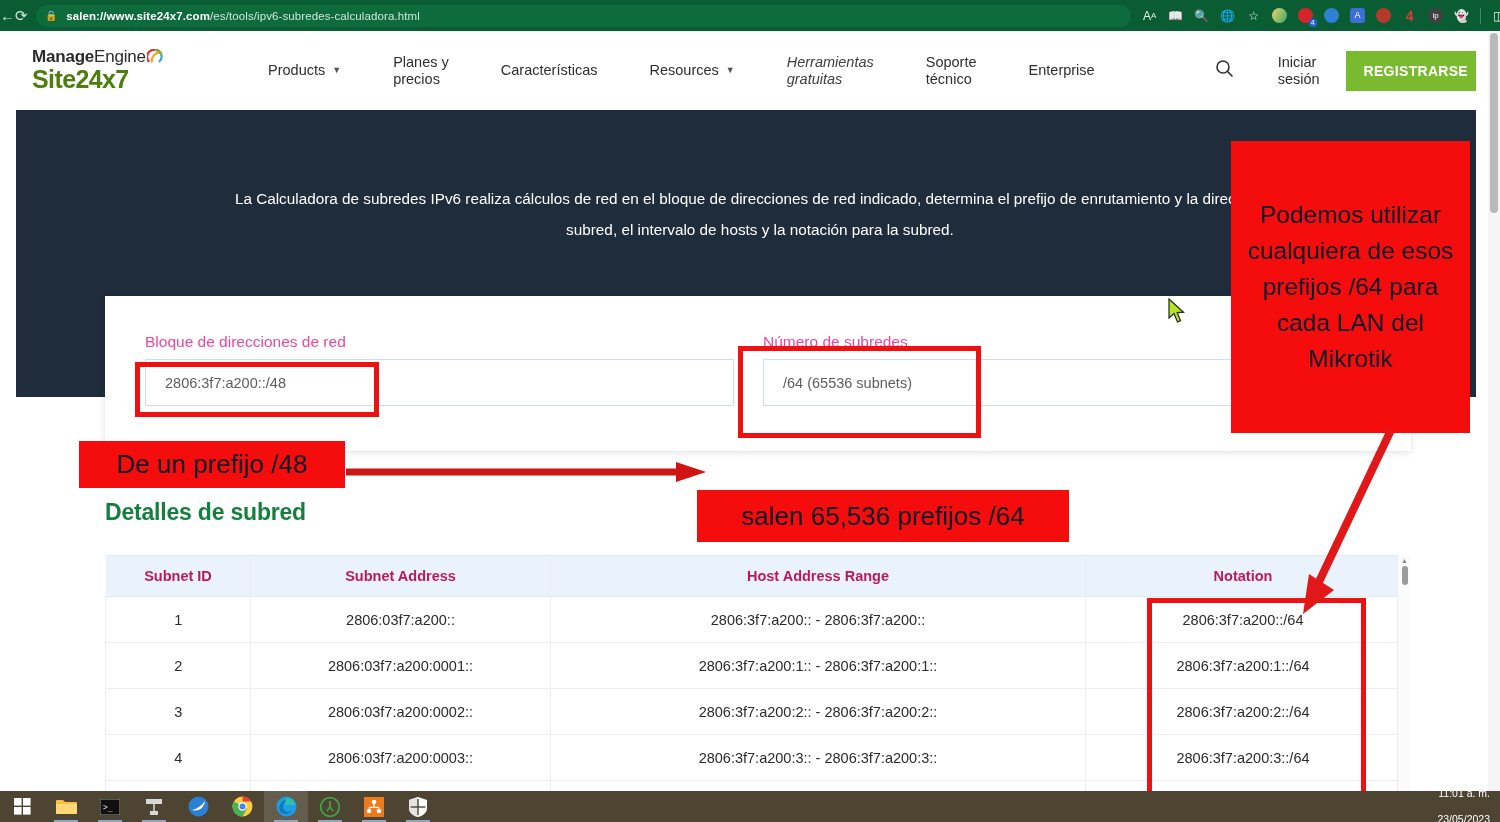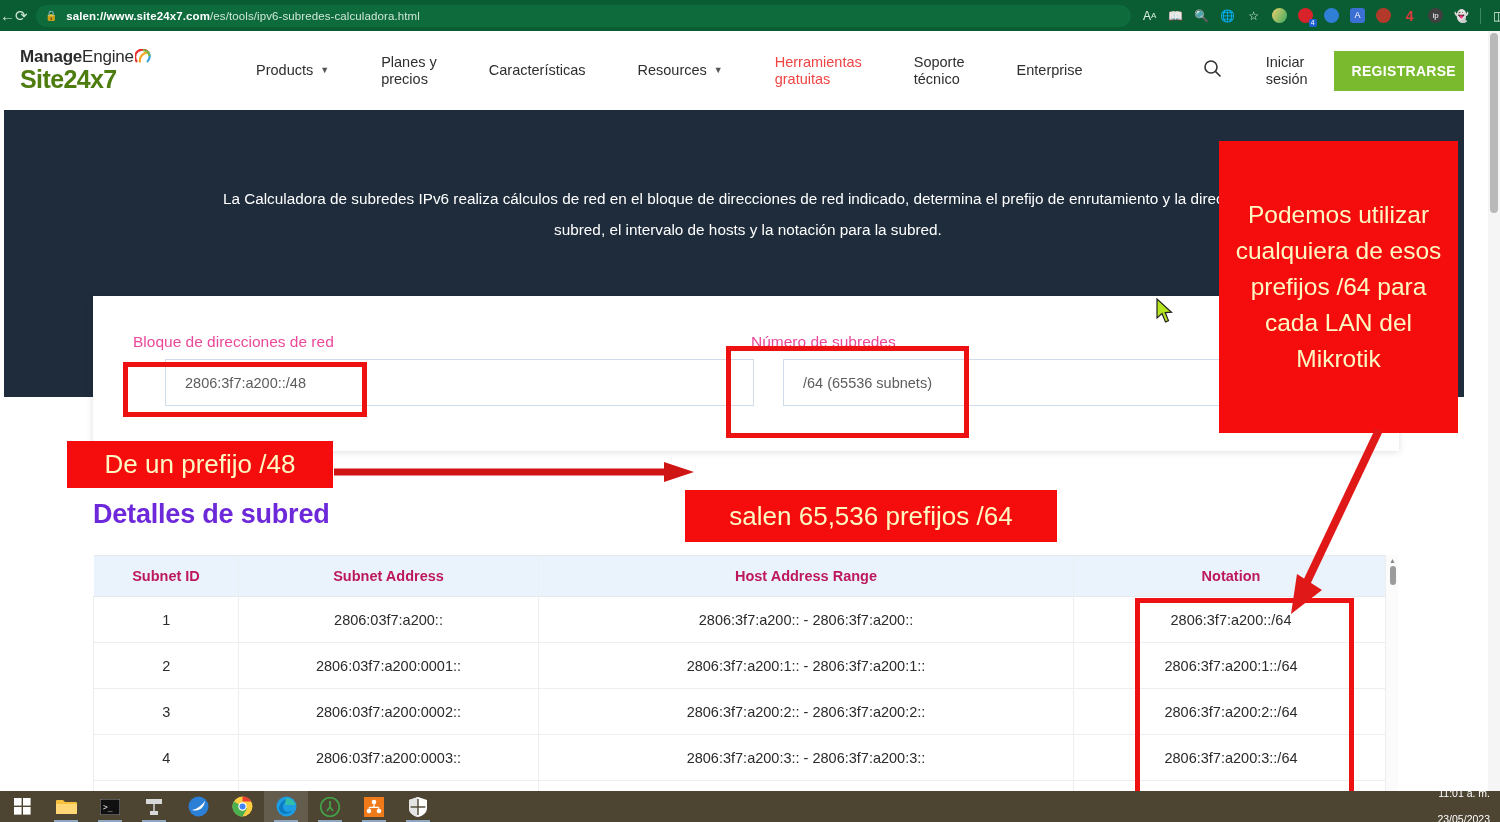--- a/index.html
+++ b/index.html
@@ -36,41 +36,41 @@
   }
   .ti .badge {
     position:absolute; bottom:4px; right:2px; background:#1f5fd0; color:#fff;
     font-size:7px; border-radius:2px; padding:0 2px; line-height:8px;
   }
   .sq { width:15px; height:15px; border-radius:3px; display:block; }
   .circ { width:15px; height:15px; border-radius:50%; display:block; }
   .sep { width:1px; height:16px; background:#3d8a60; margin:0 5px; }
 
   
-  #page { position:absolute; top:31px; left:4px; width:1460px; height:760px; background:#fff; overflow:hidden; }
+  #page { position:absolute; top:31px; left:16px; width:1460px; height:760px; background:#fff; overflow:hidden; }
 
   
   #site-header {
     position:absolute; top:0; left:0; width:1488px; height:79px; background:#fff;
     display:flex; align-items:center;
   }
   #logo { margin-left:16px; width:170px; }
   #logo .me { font-size:17px; color:#2b2b2b; letter-spacing:-.2px; position:relative; display:inline-block;}
   #logo .me b { font-weight:bold; }
   #logo .swoosh {
     display:inline-block; width:16px; height:16px; vertical-align:-3px; margin-left:1px;
   }
   #logo .s247 { font-size:25px; font-weight:bold; color:#4d7c0f; letter-spacing:-.6px; margin-top:-2px;}
   nav#main-nav { display:flex; align-items:center; flex:1; margin-left:66px; }
   nav#main-nav .nav-item {
     font-size:14.5px; color:#2e2e2e; margin-right:52px;
     line-height:17px; white-space:pre-line; display:flex; align-items:center;
   }
   nav#main-nav .nav-item .caret { font-size:9px; margin-left:7px; color:#555; }
-  nav#main-nav .nav-item.green { color:#ef4444; }
+  nav#main-nav .nav-item.green { color:#404040;font-style:italic; }
   #search-icon-btn { margin-right:44px; color:#333; }
   #login-link { font-size:14.5px; color:#2e2e2e; line-height:17px; white-space:pre-line; margin-right:26px; }
   #signup-btn {
     background:#7aba2e; color:#fff; font-weight:bold; font-size:14px;
     padding:12px 18px; letter-spacing:.3px; margin-right:18px;
   }
 
   
   #hero {
     position:absolute; top:79px; left:0; width:1488px; height:287px; background:#1e2c3c;
@@ -84,31 +84,31 @@
   
   #form-card {
     position:absolute; top:265px; left:89px; width:1306px; height:155px;
     background:#fff; box-shadow:0 1px 7px rgba(0,0,0,.13);
   }
   .field-label {
     position:absolute; font-size:15.5px; color:#ec4899;
   }
   .field-input {
     position:absolute; border:1px solid #cfdceb; background:#fff;
-    font-size:14.5px; color:#5d5d5d; display:flex; align-items:center; padding-left:19px;margin-left:32px;
+    font-size:14.5px; color:#5d5d5d; display:flex; align-items:center; padding-left:19px;
   }
   #field1-label { top:37px; left:40px; }
   #field1-input { top:63px; left:40px; width:589px; height:47px; }
   #field2-label { top:37px; left:658px; }
   #field2-input { top:63px; left:658px; width:589px; height:47px; }
 
   
   #details-heading {
     position:absolute; top:468px; left:89px;
-    font-size:27px; font-weight:bold; color:#6d28d9; letter-spacing:-.2px;
+    font-size:23px; font-weight:bold; color:#15803d; letter-spacing:-.2px;
   }
 
   
   #subnet-table {
     position:absolute; top:524px; left:89px; width:1295px;
     border-collapse:collapse; background:#fff; table-layout:fixed;
   }
   #subnet-table th {
     background:#eaf3fb; color:#be185d; font-size:14.5px; font-weight:bold;
     height:41px; border:1px solid #e3e9ef; border-left:none; border-right:none;
@@ -146,21 +146,21 @@
     background:#b9b9b9; border-radius:4px;
   }
 
   
   .ann-rect { position:absolute; border:5px solid #ee1111; }
   #ann-rect-field1 { top:331px; left:119px; width:244px; height:55px; }
   #ann-rect-field2 { top:315px; left:722px; width:243px; height:92px; }
   #ann-rect-notation { top:567px; left:1131px; width:219px; height:243px; }
 
   .ann-box {
-    position:absolute; background:#f50d0d; color:#fef9c3;
+    position:absolute; background:#f50d0d; color:#0f172a;
     display:flex; align-items:center; justify-content:center; text-align:center;
     font-weight:normal;
   }
   #ann-box-top {
     top:110px; left:1215px; width:239px; height:292px;
     font-size:24.5px; line-height:36px; padding:0 6px;
   }
   #ann-box-left {
     top:410px; left:63px; width:266px; height:47px; font-size:26px;
   }

